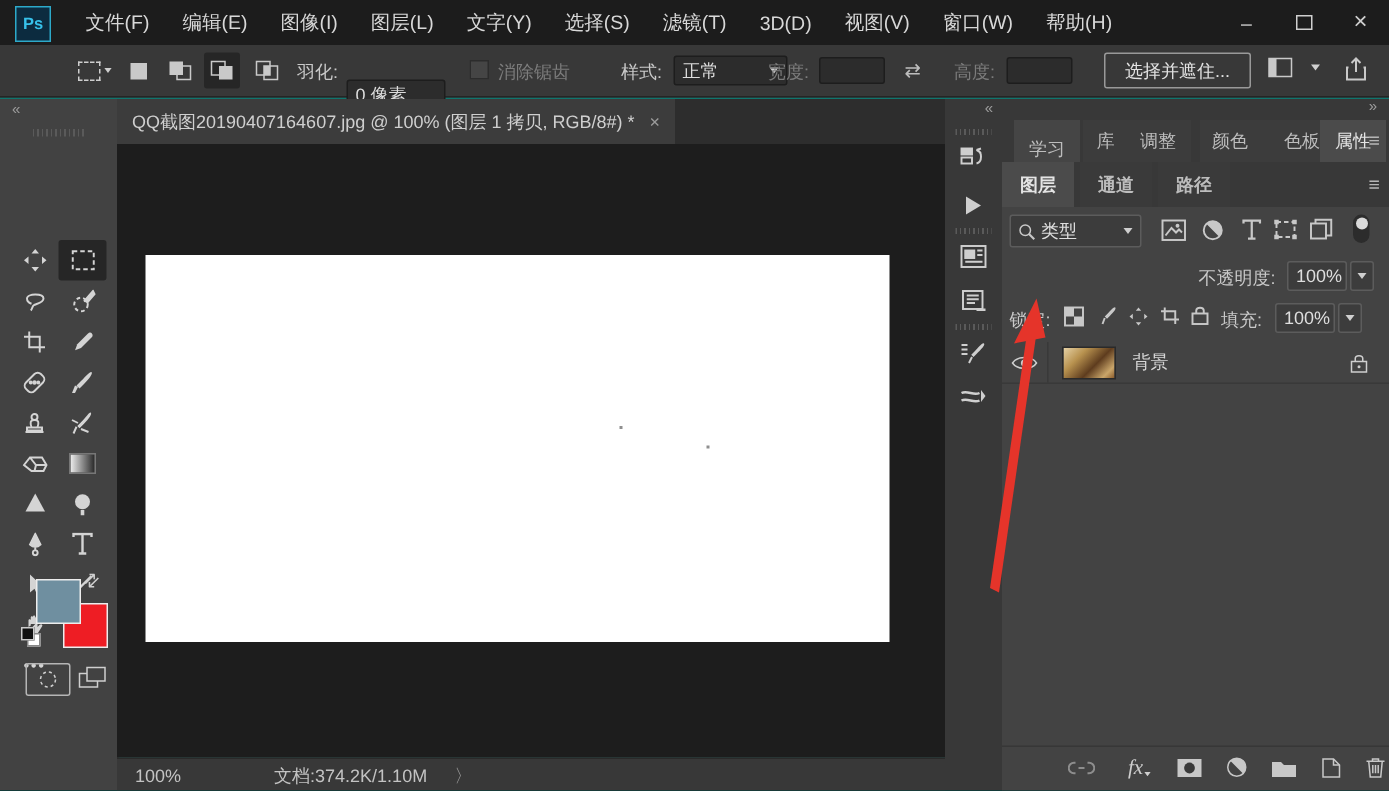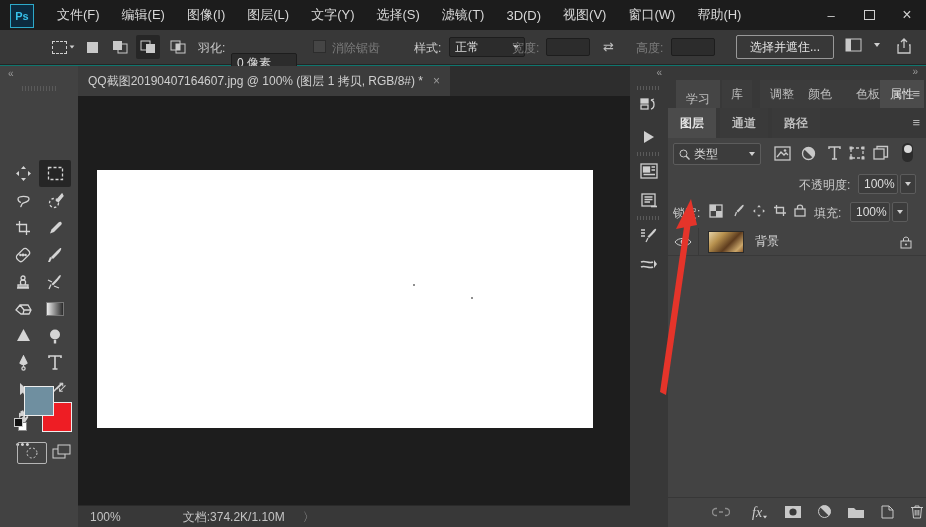--- a/index.html
+++ b/index.html
@@ -386,21 +386,21 @@
       <span class="abs" style="right:8px;top:0px;color:#9b9b9b;font-size:10px;">»</span>
     </div>
 
     <div class="abs pstrip" style="left:0;top:14px;width:258px;height:28px;">
       <div class="abs ptab" style="left:8px;width:44px;background:#454545;align-items:flex-end;">
           <span>学习</span>
         </div>
       <div class="abs ptab" style="left:54px;width:30px;">
           <span>库</span>
         </div>
-      <div class="abs ptab" style="left:92px;width:44px;text-align:right;">
+      <div class="abs ptab" style="left:82px;width:44px;text-align:right;">
           <span>调整</span>
         </div>
       <div class="abs ptab" style="left:132px;width:40px;">
           <span>颜色</span>
         </div>
       <div class="abs ptab" style="left:172px;width:40px;justify-content:flex-end;">
           <span>色板</span>
         </div>
       <div class="abs ptab active" style="left:212px;width:44px;">
           <span>属性</span>

